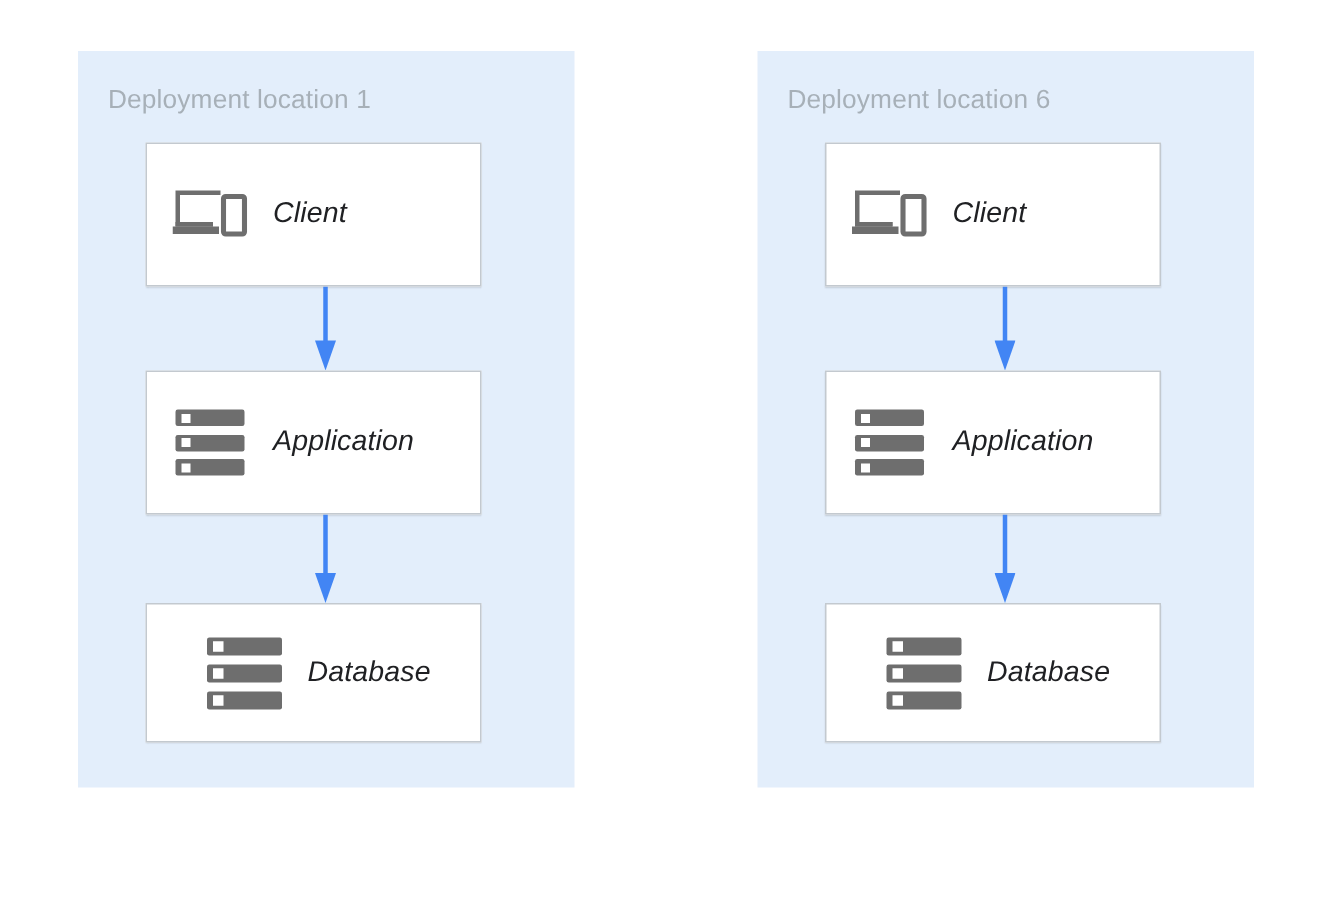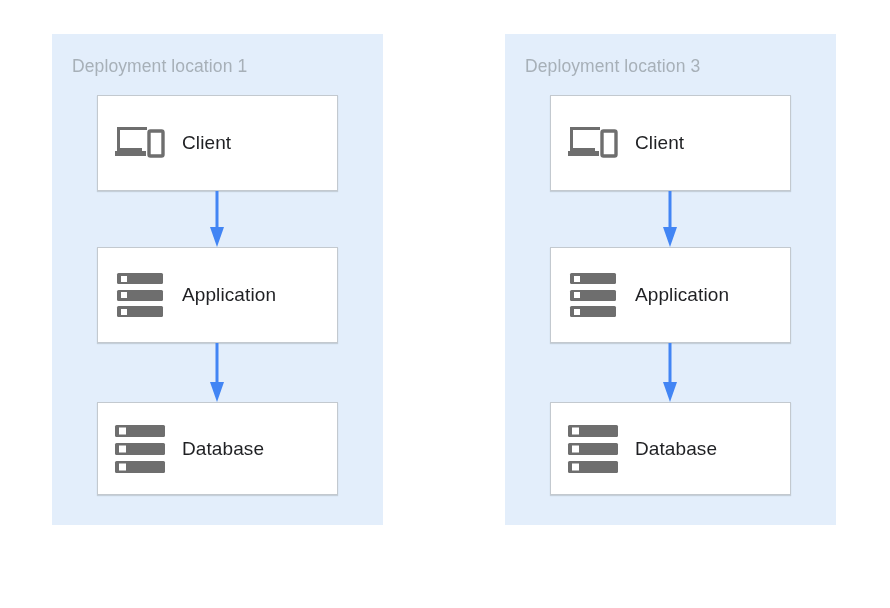--- a/index.html
+++ b/index.html
@@ -40,31 +40,32 @@
     line-height: 21px;
     color: #a7b0b8;
     letter-spacing: 0.1px;
     white-space: nowrap;
   }
 
   
   .node {
     position: absolute;
     left: 45px;
-    width: 241px;
+    width: 224px;
     background: #ffffff;
     border: 1px solid #c3c9cf;
     box-sizing: border-box;
     display: flex;
     align-items: center;
     box-shadow: 0 1px 1px rgba(60,64,67,0.18);
+    font-style: italic;
   }
   .node-client      { top: 61px;  height: 96px; }
   .node-application { top: 213px; height: 96px; }
-  .node-database    { top: 368px; height: 93px; }
+  .node-database    { top: 368px; height: 93px; padding-left: 23px; }
 
   .node-icon {
     width: 84px;
     min-width: 84px;
     display: flex;
     align-items: center;
     justify-content: center;
   }
   .node-label {
     font-size: 19px;
@@ -167,21 +168,21 @@
           <div class="srv-bar"></div>
           <div class="srv-bar"></div>
         </div>
       </div>
       <div class="node-label">Database</div>
     </div>
   </div>
 
   <div class="zone zone-2">
 
-    <div class="zone-title">Deployment location 3</div>
+    <div class="zone-title">Deployment location 6</div>
 
     <div class="node node-client">
       <div class="node-icon">
         <svg width="50" height="40" viewBox="0 0 50 40" aria-hidden="true">
           <path d="M2 4 h30 v3 H5 v18 h22 v3 H2 Z" fill="#6e6e6e"></path>
           <path d="M2 25 h25 v3 H2 Z" fill="#6e6e6e"></path>
           <rect x="0" y="28" width="31" height="5" fill="#6e6e6e"></rect>
           <rect x="34" y="8" width="14" height="25" rx="1.5" fill="none" stroke="#6e6e6e" stroke-width="3.4"></rect>
         </svg>
       </div>

